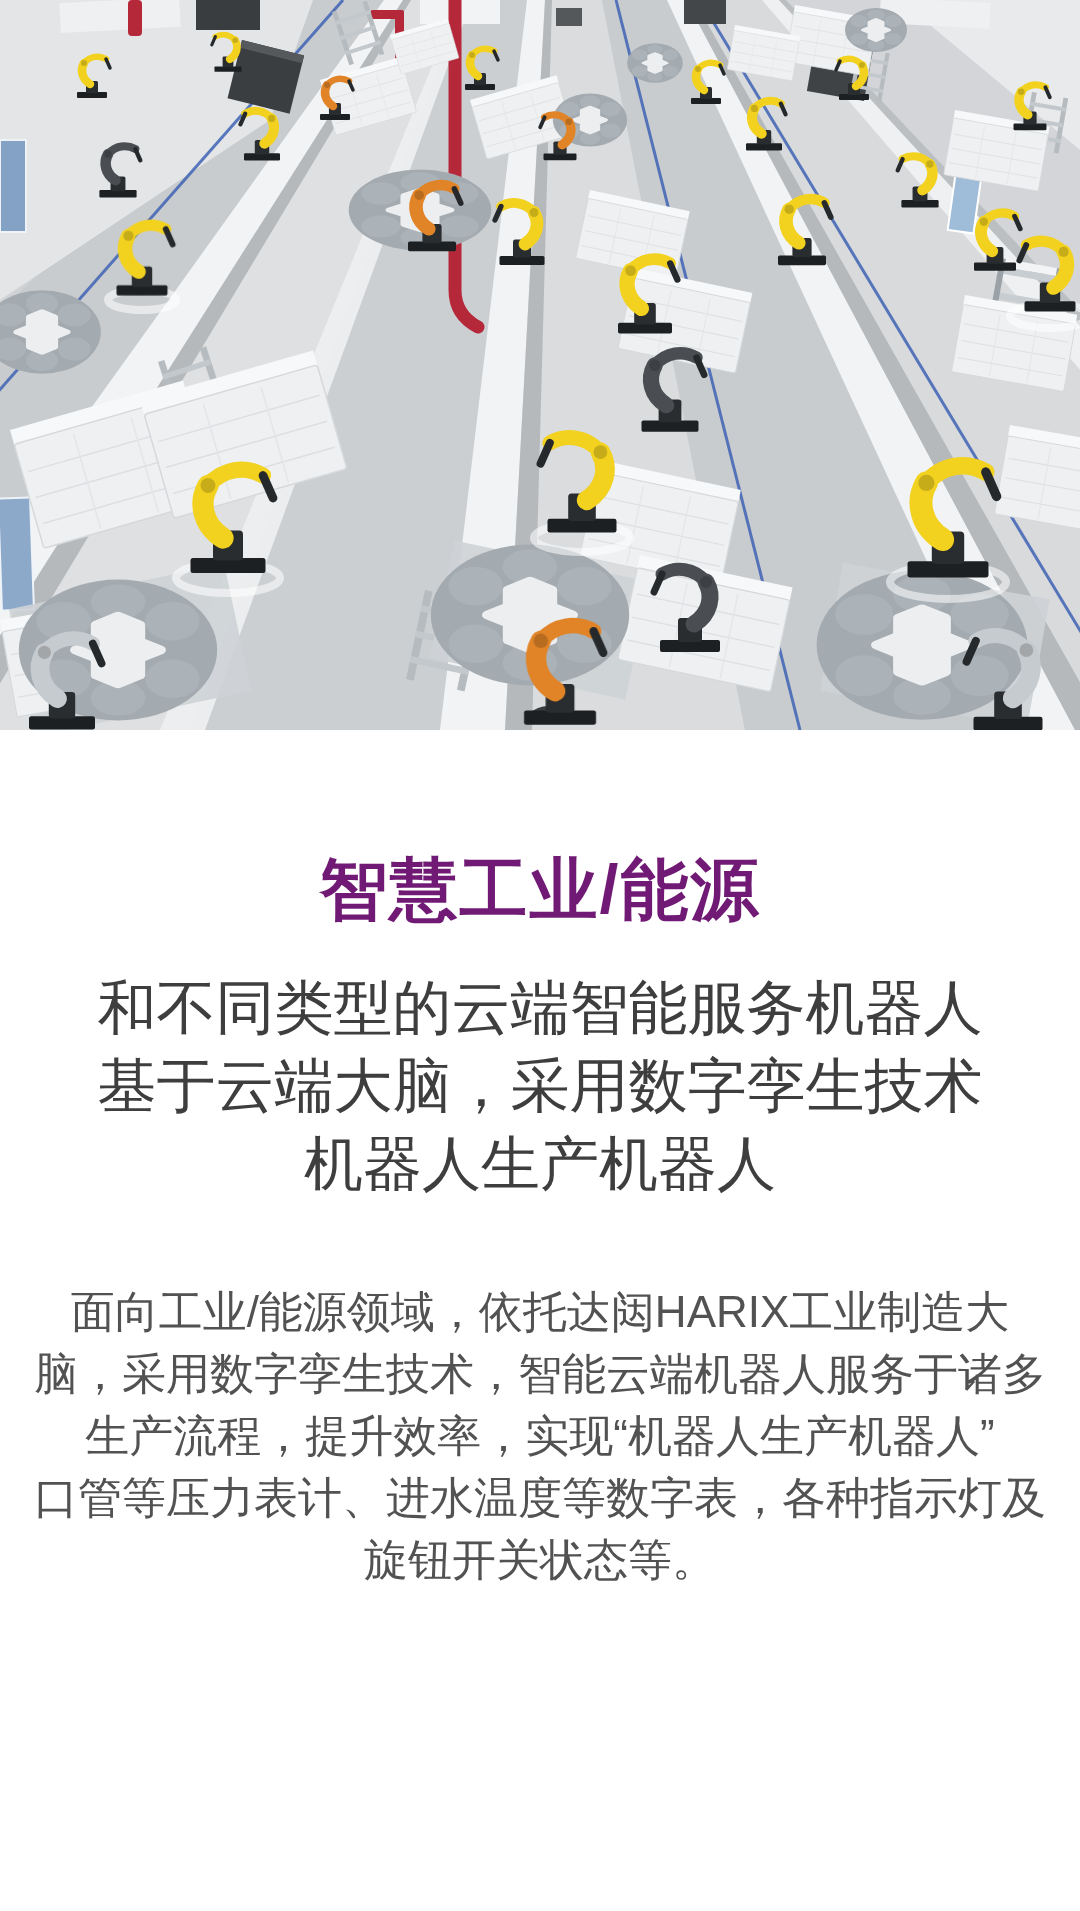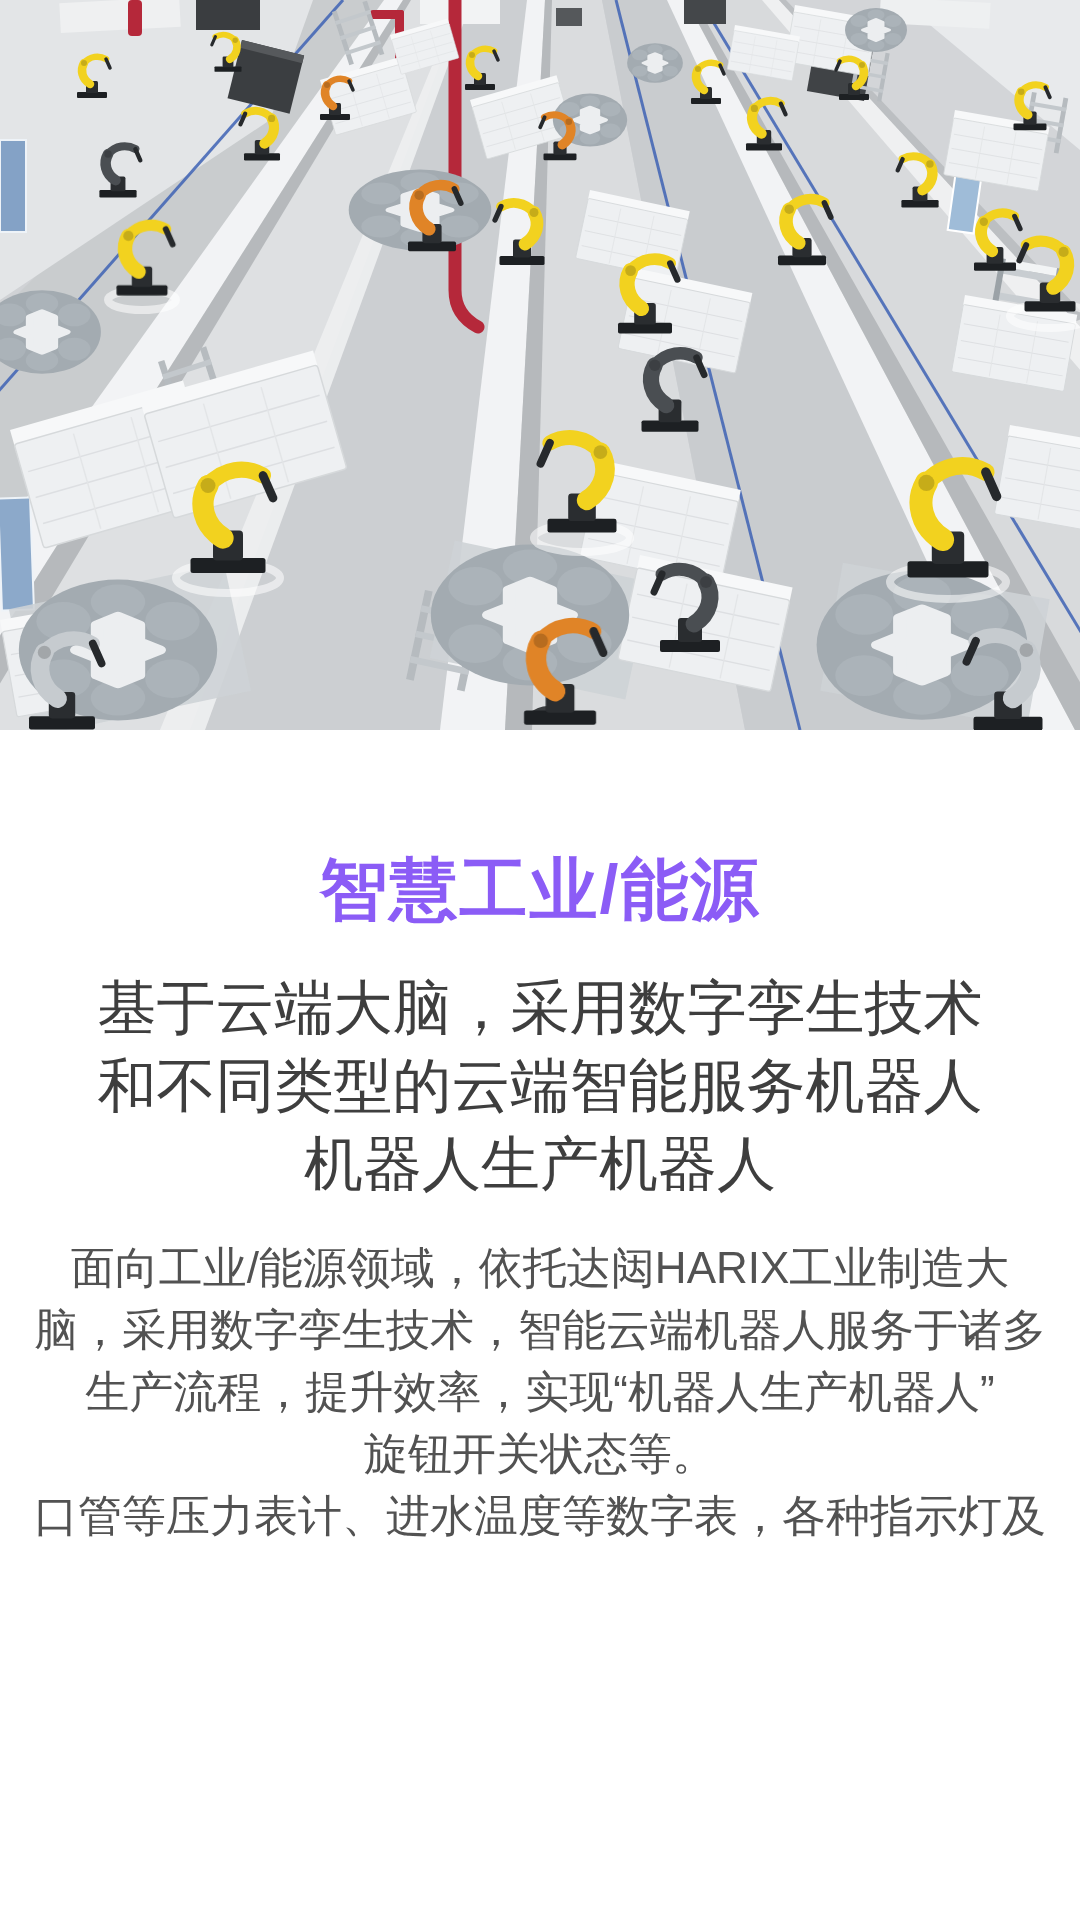--- a/index.html
+++ b/index.html
@@ -7,32 +7,32 @@
   .page{width:1080px;height:1911px;margin:0 auto;background:#ffffff;overflow:hidden;}
   .hero{margin:0;width:1080px;height:730px;overflow:hidden;background:#d0d2d5;}
   .hero svg{display:block;}
   .content{width:1080px;text-align:center;}
   .title{
     margin:125px 0 0 0;
     font-size:68px;
     line-height:1;
     font-weight:600;
     letter-spacing:2px;
-    color:#8b5cf6;
+    color:#701a75;
     text-align:center;
   }
   .subtitle{
     margin-top:46px;
     font-size:59px;
     line-height:78px;
     font-weight:400;
     color:#3e3e3e;
   }
   .body-text{
-    margin-top:34px;
+    margin-top:78px;
     font-size:44px;
     line-height:62px;
     font-weight:400;
     color:#525252;
     padding-bottom:134px;
   }
   .subtitle div,.body-text div{white-space:nowrap;}
 </style>
 </head>
 <body>
@@ -235,27 +235,27 @@
         <use href="#robot" transform="translate(62,725) scale(1.1)" style="color:#c6cbcf"></use>
         <use href="#robot" transform="translate(1008,726) scale(-1.15,1.15)" style="color:#c6cbcf"></use>
       </g>
     </svg>
   </figure>
 
   <section class="content">
     <h1 class="title">智慧工业/能源</h1>
 
     <div class="subtitle">
+      <div>和不同类型的云端智能服务机器人</div>
       <div>基于云端大脑，采用数字孪生技术</div>
-      <div>和不同类型的云端智能服务机器人</div>
       <div>机器人生产机器人</div>
     </div>
 
     <div class="body-text">
       <div>面向工业/能源领域，依托达闼HARIX工业制造大</div>
       <div>脑，采用数字孪生技术，智能云端机器人服务于诸多</div>
       <div>生产流程，提升效率，实现“机器人生产机器人”</div>
+      <div>口管等压力表计、进水温度等数字表，各种指示灯及</div>
       <div>旋钮开关状态等。</div>
-      <div>口管等压力表计、进水温度等数字表，各种指示灯及</div>
     </div>
   </section>
 
 </div>
 
 </body></html>

